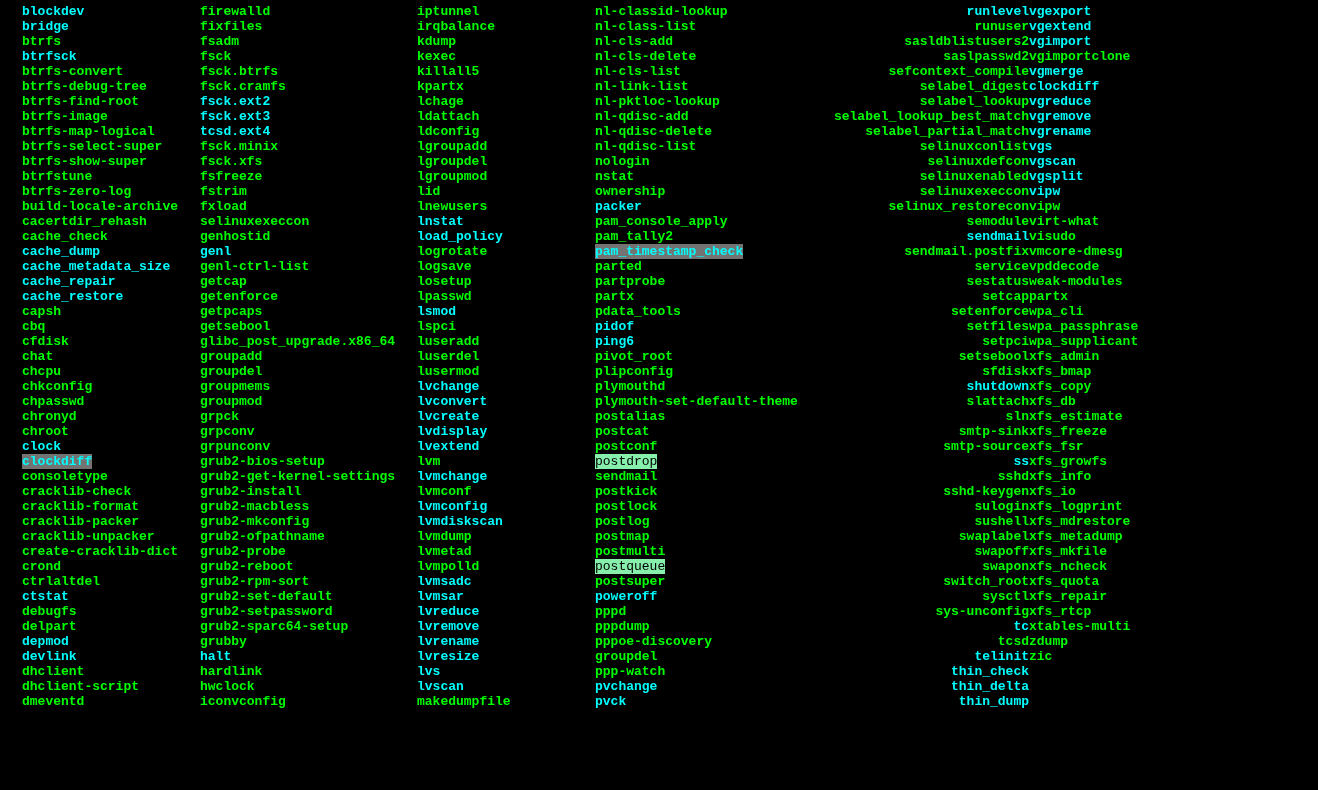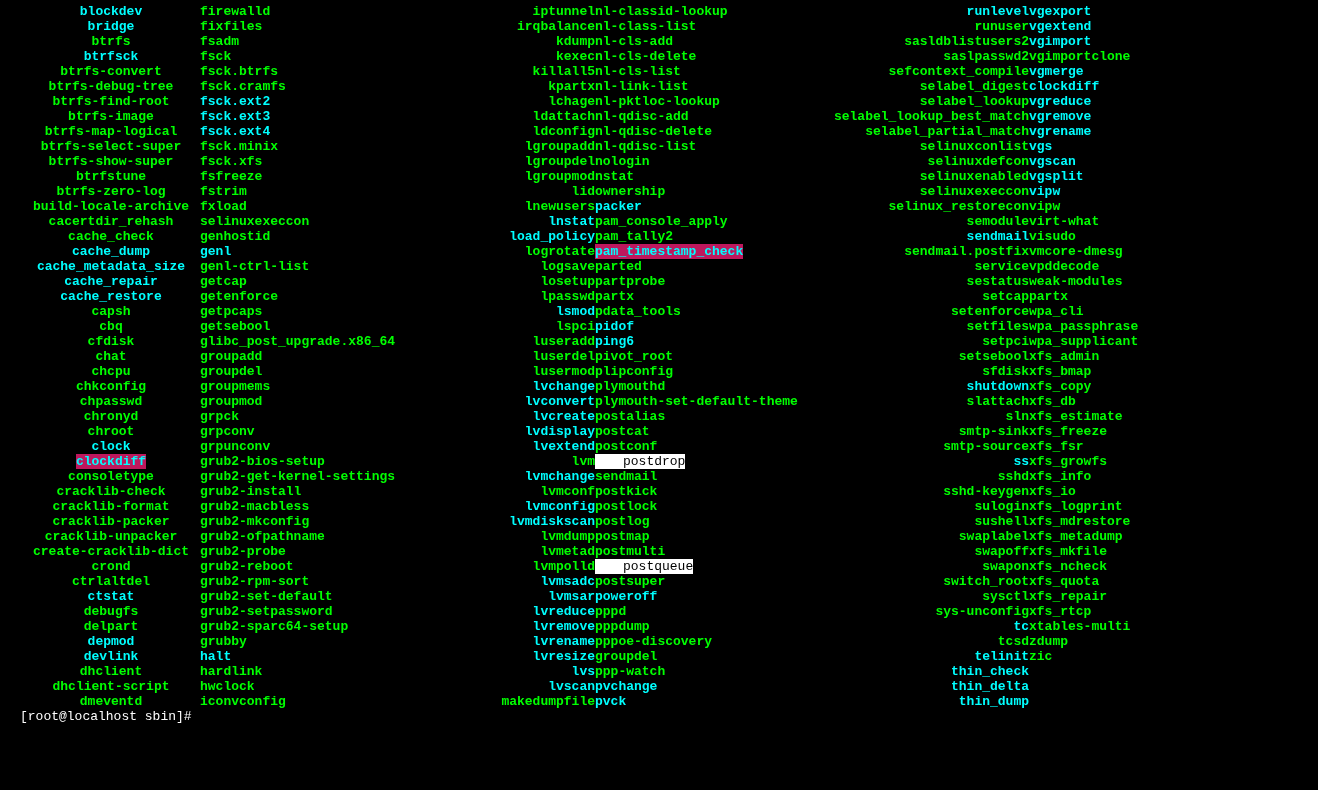--- a/index.html
+++ b/index.html
@@ -16,31 +16,31 @@
   }
   .terminal {
     padding: 4px 0 0 22px;
   }
   .listing {
     display: flex;
   }
   .col {
     white-space: pre;
   }
-  .c1 { width: 178px; text-align: center; }
+  .c1 { width: 178px; }
   .c2 { width: 217px; }
-  .c3 { width: 178px; text-align: right; }
+  .c3 { width: 178px; }
   .c4 { width: 225px; }
   .c5 { width: 209px; text-align: right; }
   .c6 { width: 200px; }
   .entry { display: inline; }
   .cyan-bold { color: #00ffff; font-weight: bold; }
   .green-bold { color: #00ff00; font-weight: bold; }
-  .on-red { background: #be185d; }
-  .on-orange { background: #ffffff; color: #000; padding-left: 28px; }
+  .on-red { background: #737373; }
+  .on-orange { background: #86efac; color: #000; }
   .prompt {
     color: #ffffff;
     margin-top: 0px;
     margin-left: -2px;
   }
 </style>
 </head>
 <body>
 
 <div class="terminal">
@@ -94,21 +94,21 @@
 <span class="entry green-bold">dmeventd</span>
 </div>
       <div class="col c2"><span class="entry green-bold">firewalld</span>
 <span class="entry green-bold">fixfiles</span>
 <span class="entry green-bold">fsadm</span>
 <span class="entry green-bold">fsck</span>
 <span class="entry green-bold">fsck.btrfs</span>
 <span class="entry green-bold">fsck.cramfs</span>
 <span class="entry cyan-bold">fsck.ext2</span>
 <span class="entry cyan-bold">fsck.ext3</span>
-<span class="entry cyan-bold">fsck.ext4</span>
+<span class="entry cyan-bold">tcsd.ext4</span>
 <span class="entry green-bold">fsck.minix</span>
 <span class="entry green-bold">fsck.xfs</span>
 <span class="entry green-bold">fsfreeze</span>
 <span class="entry green-bold">fstrim</span>
 <span class="entry green-bold">fxload</span>
 <span class="entry green-bold">selinuxexeccon</span>
 <span class="entry green-bold">genhostid</span>
 <span class="entry cyan-bold">genl</span>
 <span class="entry green-bold">genl-ctrl-list</span>
 <span class="entry green-bold">getcap</span>
@@ -324,14 +324,13 @@
 <span class="entry green-bold">xfs_mkfile</span>
 <span class="entry green-bold">xfs_ncheck</span>
 <span class="entry green-bold">xfs_quota</span>
 <span class="entry green-bold">xfs_repair</span>
 <span class="entry green-bold">xfs_rtcp</span>
 <span class="entry green-bold">xtables-multi</span>
 <span class="entry green-bold">zdump</span>
 <span class="entry green-bold">zic</span>
 </div>
     </div>
-  <div class="prompt">[root@localhost sbin]#</div>
 </div>
 
 </body></html>

